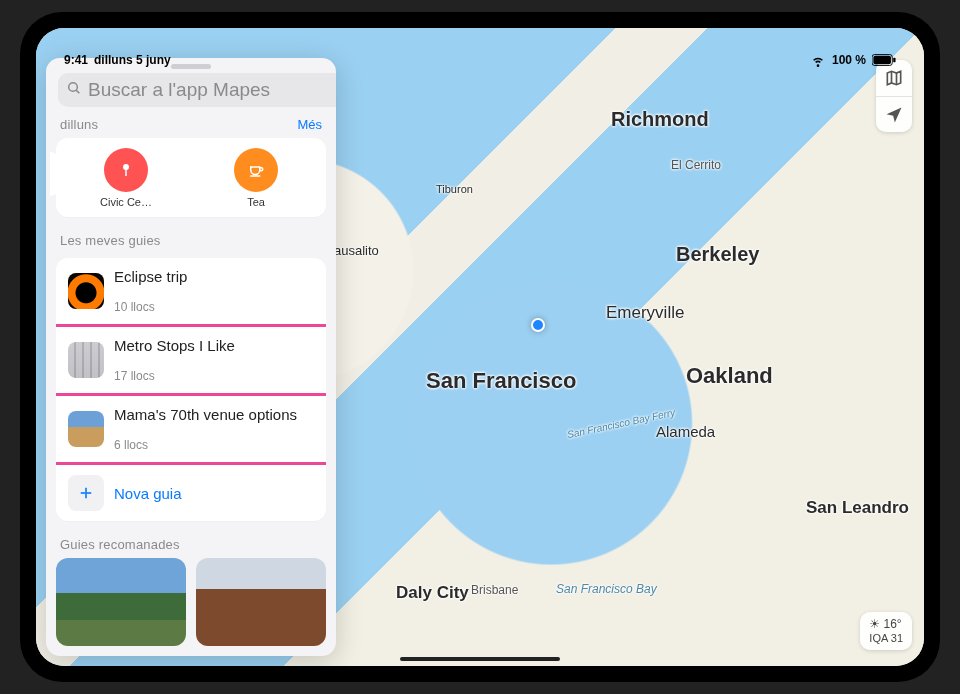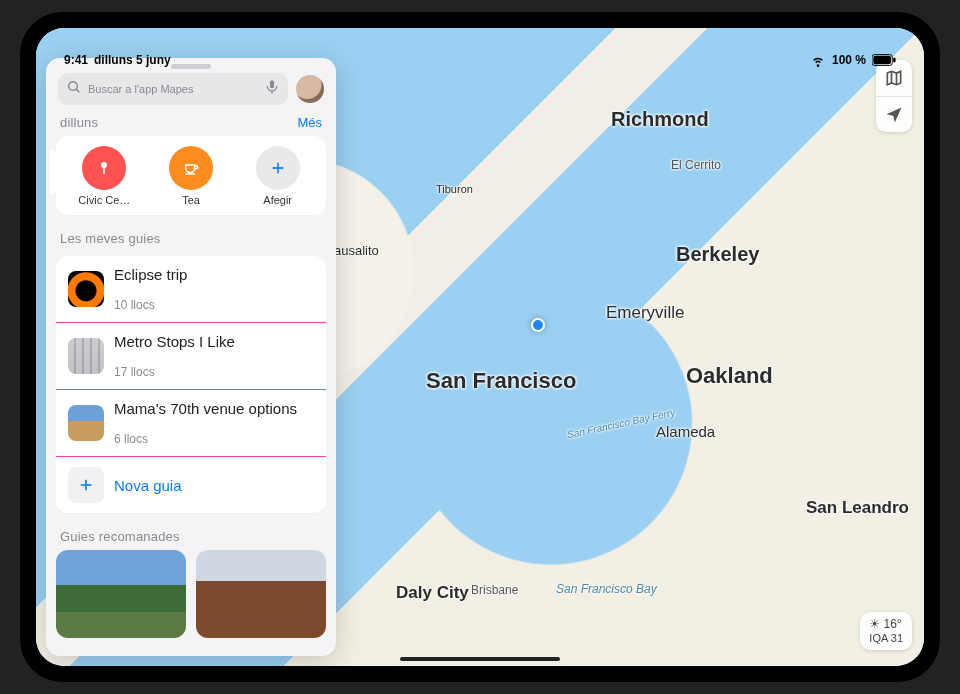--- a/index.html
+++ b/index.html
@@ -84,21 +84,21 @@
     box-shadow: 0 6px 28px rgba(0,0,0,.18);
     display:flex; flex-direction:column;
   }
   .grabber { width: 40px; height: 5px; background: #cfcfd3; border-radius: 3px; margin: 6px auto 4px; }
   .search-row { display:flex; align-items:center; gap:8px; padding: 0 12px 8px; }
   .search {
     flex:1; display:flex; align-items:center; gap:6px;
     background:#e7e7ea; border-radius:10px; padding:6px 8px; color:#8a8a8e;
   }
   .search input {
-    flex:1; border:none; background:transparent; font-size:11px; color:#333; outline:none;
+    flex:1; border:none; background:transparent; font-size:19px; color:#333; outline:none;
   }
   .search input::placeholder { color:#8a8a8e; }
   .mic-icon { color:#8a8a8e; }
   .avatar { width:28px; height:28px; border-radius:50%; background: radial-gradient(circle at 40% 35%, #d7b9a4 0 55%, #8b6b57 60%);}
 
   .sec-head { display:flex; justify-content:space-between; align-items:baseline; padding:2px 14px 6px; font-size:13px; }
   .sec-head .title { color:#8a8a8e; letter-spacing:.2px; }
   .sec-head .link  { color:#0a7aff; font-weight:500; }
 
   .fav-card, .guides-card { background:#fff; border-radius:12px; margin: 0 10px; box-shadow: 0 1px 0 rgba(0,0,0,.02);}
@@ -115,21 +115,21 @@
   .fav-item .lbl { white-space:nowrap; overflow:hidden; text-overflow:ellipsis; padding:0 2px;}
   .fav-item .sub { font-size:9.5px; color:#9a9a9e; margin-top:1px;}
   .c-blue   { background:#1f86ff; }
   .c-red    { background:#ff5252; }
   .c-orange { background:#ff8c1f; }
   .c-add    { background:#e9e9ec; color:#1f86ff !important; }
 
   .guides-card { margin-top:4px; }
   .guide-row {
     display:flex; align-items:center; gap:10px; padding:10px 12px;
-    border-bottom:1px solid #ec4899;
+    border-bottom:3px solid #ec4899;
   }
   .guide-row:last-child { border-bottom:none; }
   .guide-thumb {
     width:36px; height:36px; border-radius:8px; flex:none;
     background:#ddd;
   }
   .t-eclipse { background: radial-gradient(circle at 50% 55%, #000 0 10px, #ff7a00 11px 18px, #0a0603 19px); }
   .t-metro   { background: repeating-linear-gradient(90deg,#d9d9db 0 6px,#b9b9bd 6px 8px), linear-gradient(#f1f1f3,#e3e3e7); background-blend-mode:multiply;}
   .t-venue   { background: linear-gradient(180deg,#6ea0d8 0 45%, #c89d5d 45%);}
   .guide-txt .t { font-size:15px; color:#222; }
@@ -256,30 +256,20 @@
         <div class="fav-item">
           <div class="circ c-orange">
             <svg class="i" viewBox="0 0 24 24" fill="#fff">
                 <path d="M5 8h12v4a6 6 0 0 1-12 0zM17 9h2a2 2 0 0 1 0 4h-2" fill="none" stroke="#fff" stroke-width="2"></path>
                 <rect x="4" y="19" width="14" height="2" rx="1"></rect>
               </svg>
           </div>
           <div class="lbl">Tea</div>
           <div class="sub"></div>
         </div>
-        <div class="fav-item">
-          <div class="circ c-add">
-            <svg class="i" viewBox="0 0 24 24" stroke="#1f86ff" stroke-width="2.4">
-                <line x1="12" y1="5" x2="12" y2="19"></line>
-                <line x1="5" y1="12" x2="19" y2="12"></line>
-              </svg>
-          </div>
-          <div class="lbl">Afegir</div>
-          <div class="sub"></div>
-        </div>
       </div>
 
       <div class="sec-head mt">
         <span class="title">Les meves guies</span>
       </div>
 
       <div class="guides-card">
         <div class="guide-row">
           <div class="guide-thumb t-eclipse"></div>
           <div class="guide-txt">

